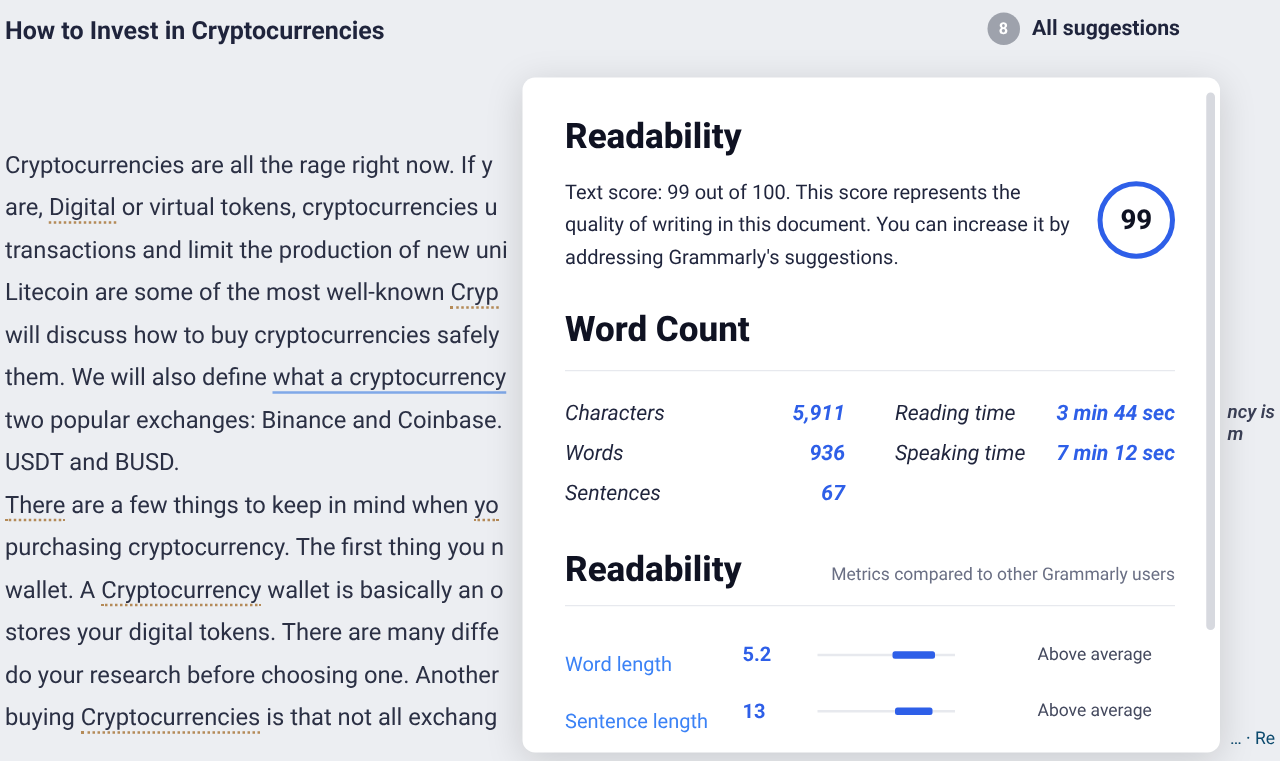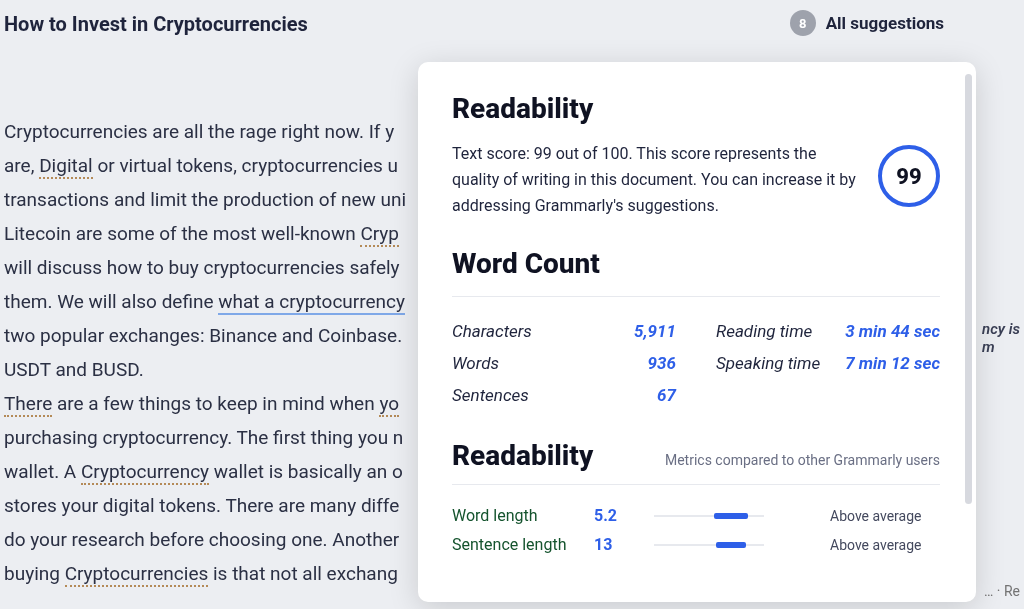--- a/index.html
+++ b/index.html
@@ -66,21 +66,21 @@
     right: 0;
     width: 42px;
     font-size: 15px;
     color: #3a3f55;
   }
   .bg-slivers-bottom {
     position: absolute;
     bottom: 10px;
     right: 4px;
     font-size: 14px;
-    color: #737373;
+    color: #0c4a6e;
   }
 
   
   .panel {
     position: absolute;
     top: 62px;
     left: 418px;
     width: 558px;
     height: 540px;
     background: #fff;
@@ -176,21 +176,21 @@
     background: #e7e9ee;
     margin: 12px 0 16px 0;
   }
 
   .read-row {
     display: flex;
     align-items: center;
     padding: 5px 0;
     font-size: 16px;
   }
-  .read-label { width: 142px; color: #14532d; }
+  .read-label { width: 142px; color: #3b82f6; margin-top: 16px; }
   .read-val { width: 48px; color: #2e5fe8; font-weight: 700; }
   .read-bar {
     flex: 1;
     display: flex;
     align-items: center;
     padding: 0 12px;
   }
   .bar-track {
     position: relative;
     width: 110px;

